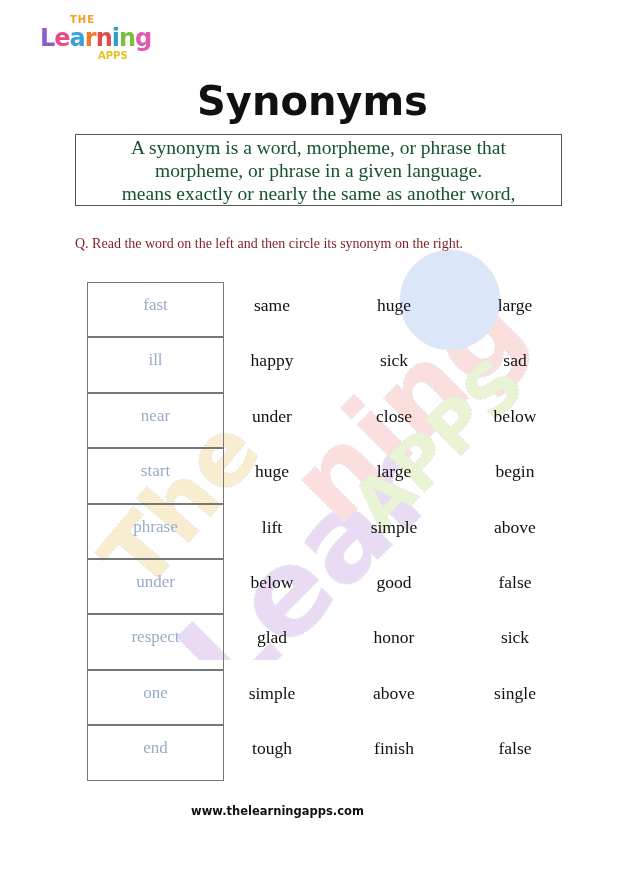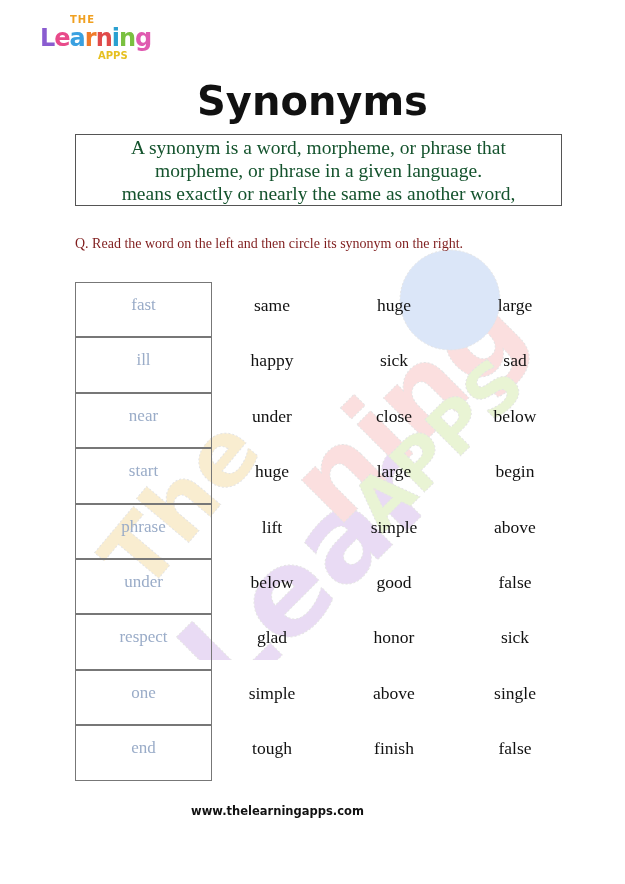--- a/index.html
+++ b/index.html
@@ -7,21 +7,21 @@
   .logo { position:absolute; left:38px; top:14px; width:110px; height:52px; }
   .logo .the { position:absolute; left:32px; top:0px; font-family:"DejaVu Sans", sans-serif; font-weight:bold; font-size:10px; color:#f0a020; letter-spacing:1px; }
   .logo .learning { position:absolute; left:2px; top:10px; font-family:"DejaVu Sans", sans-serif; font-weight:bold; font-size:24px; letter-spacing:-1px; }
   .logo .apps { position:absolute; left:60px; top:36px; font-family:"DejaVu Sans", sans-serif; font-weight:bold; font-size:10px; color:#e6c020; }
   .title { position:absolute; left:0; width:625px; top:78px; text-align:center; font-family:"DejaVu Sans", sans-serif; font-weight:bold; font-size:40px; color:#111; }
   .defbox { position:absolute; left:75px; top:134px; width:487px; height:72px; border:1px solid #555; box-sizing:border-box; text-align:center; font-size:19.5px; line-height:23px; color:#14532d; padding-top:1px; }
   .question { position:absolute; left:75px; top:232px; width:490px; font-size:14px; line-height:23px; color:#7f1d1d; }
   .watermark { position:absolute; left:80px; top:230px; width:480px; height:430px; opacity:0.22; pointer-events:none; }
   .grid { position:absolute; left:75px; top:283px; }
   .row { position:absolute; left:0; height:55.4px; width:490px; }
-  .leftcell { position:absolute; left:0; top:0; width:137px; height:55.4px; border:1px solid #777; box-sizing:border-box; margin-top:-1px; text-align:center; line-height:44px; font-size:17px; color:#9aacc8; }
+  .leftcell { position:absolute; left:12px; top:0; width:137px; height:55.4px; border:1px solid #777; box-sizing:border-box; margin-top:-1px; text-align:center; line-height:44px; font-size:17px; color:#9aacc8; }
   .opt { position:absolute; top:0; width:100px; text-align:center; line-height:44px; font-size:17.5px; color:#111; cursor:pointer; }
   .opt1 { left:147px; }
   .opt2 { left:269px; }
   .opt3 { left:390px; }
   .footer { position:absolute; left:8px; width:539px; top:804px; text-align:center; font-family:"DejaVu Sans", sans-serif; font-weight:bold; font-size:11.5px; color:#111; }
 </style>
 </head>
 <body>
 
 <div class="logo">

